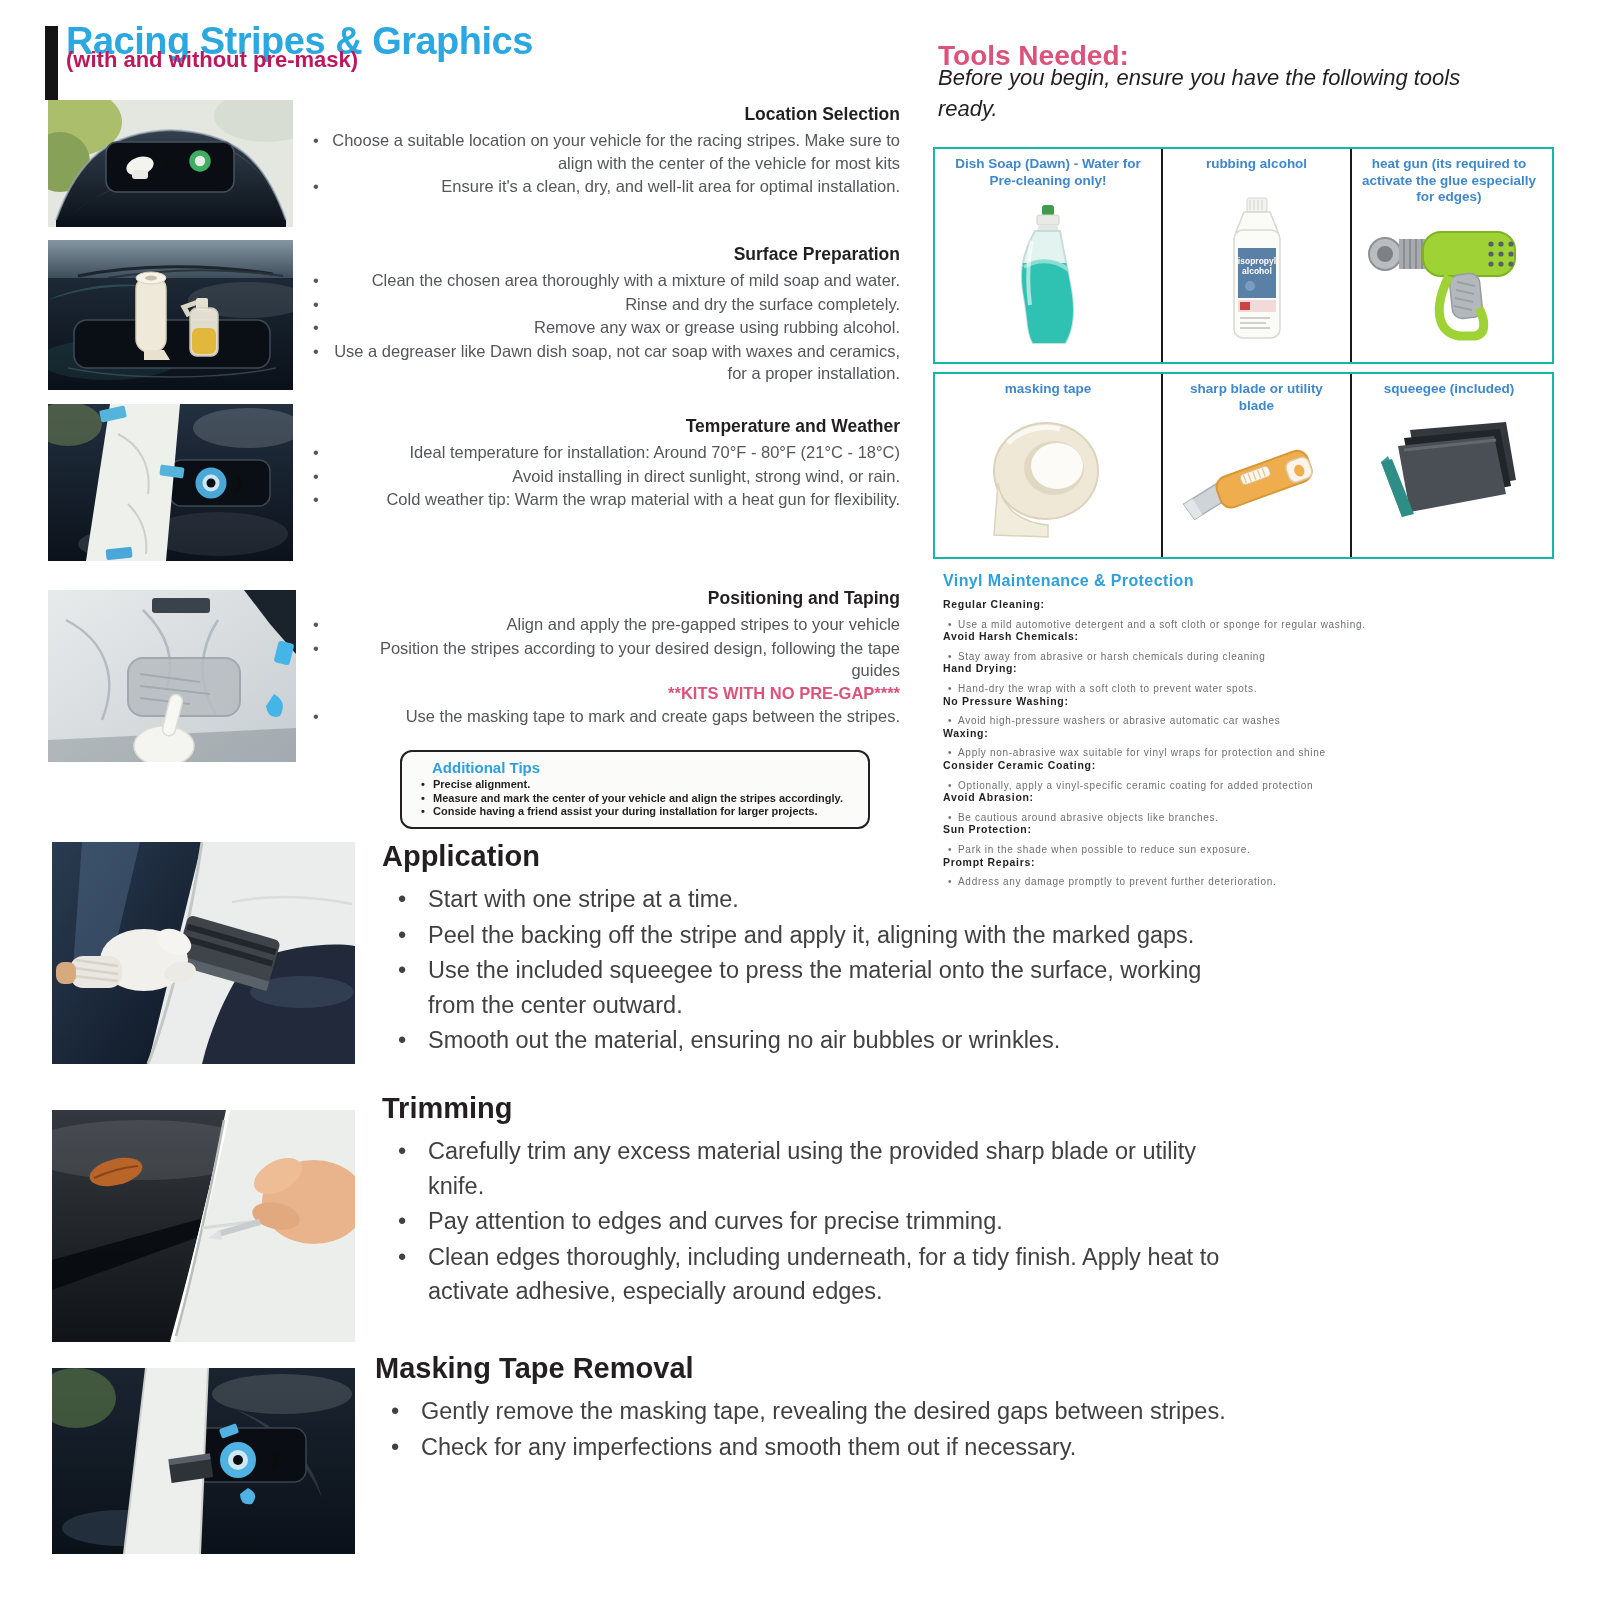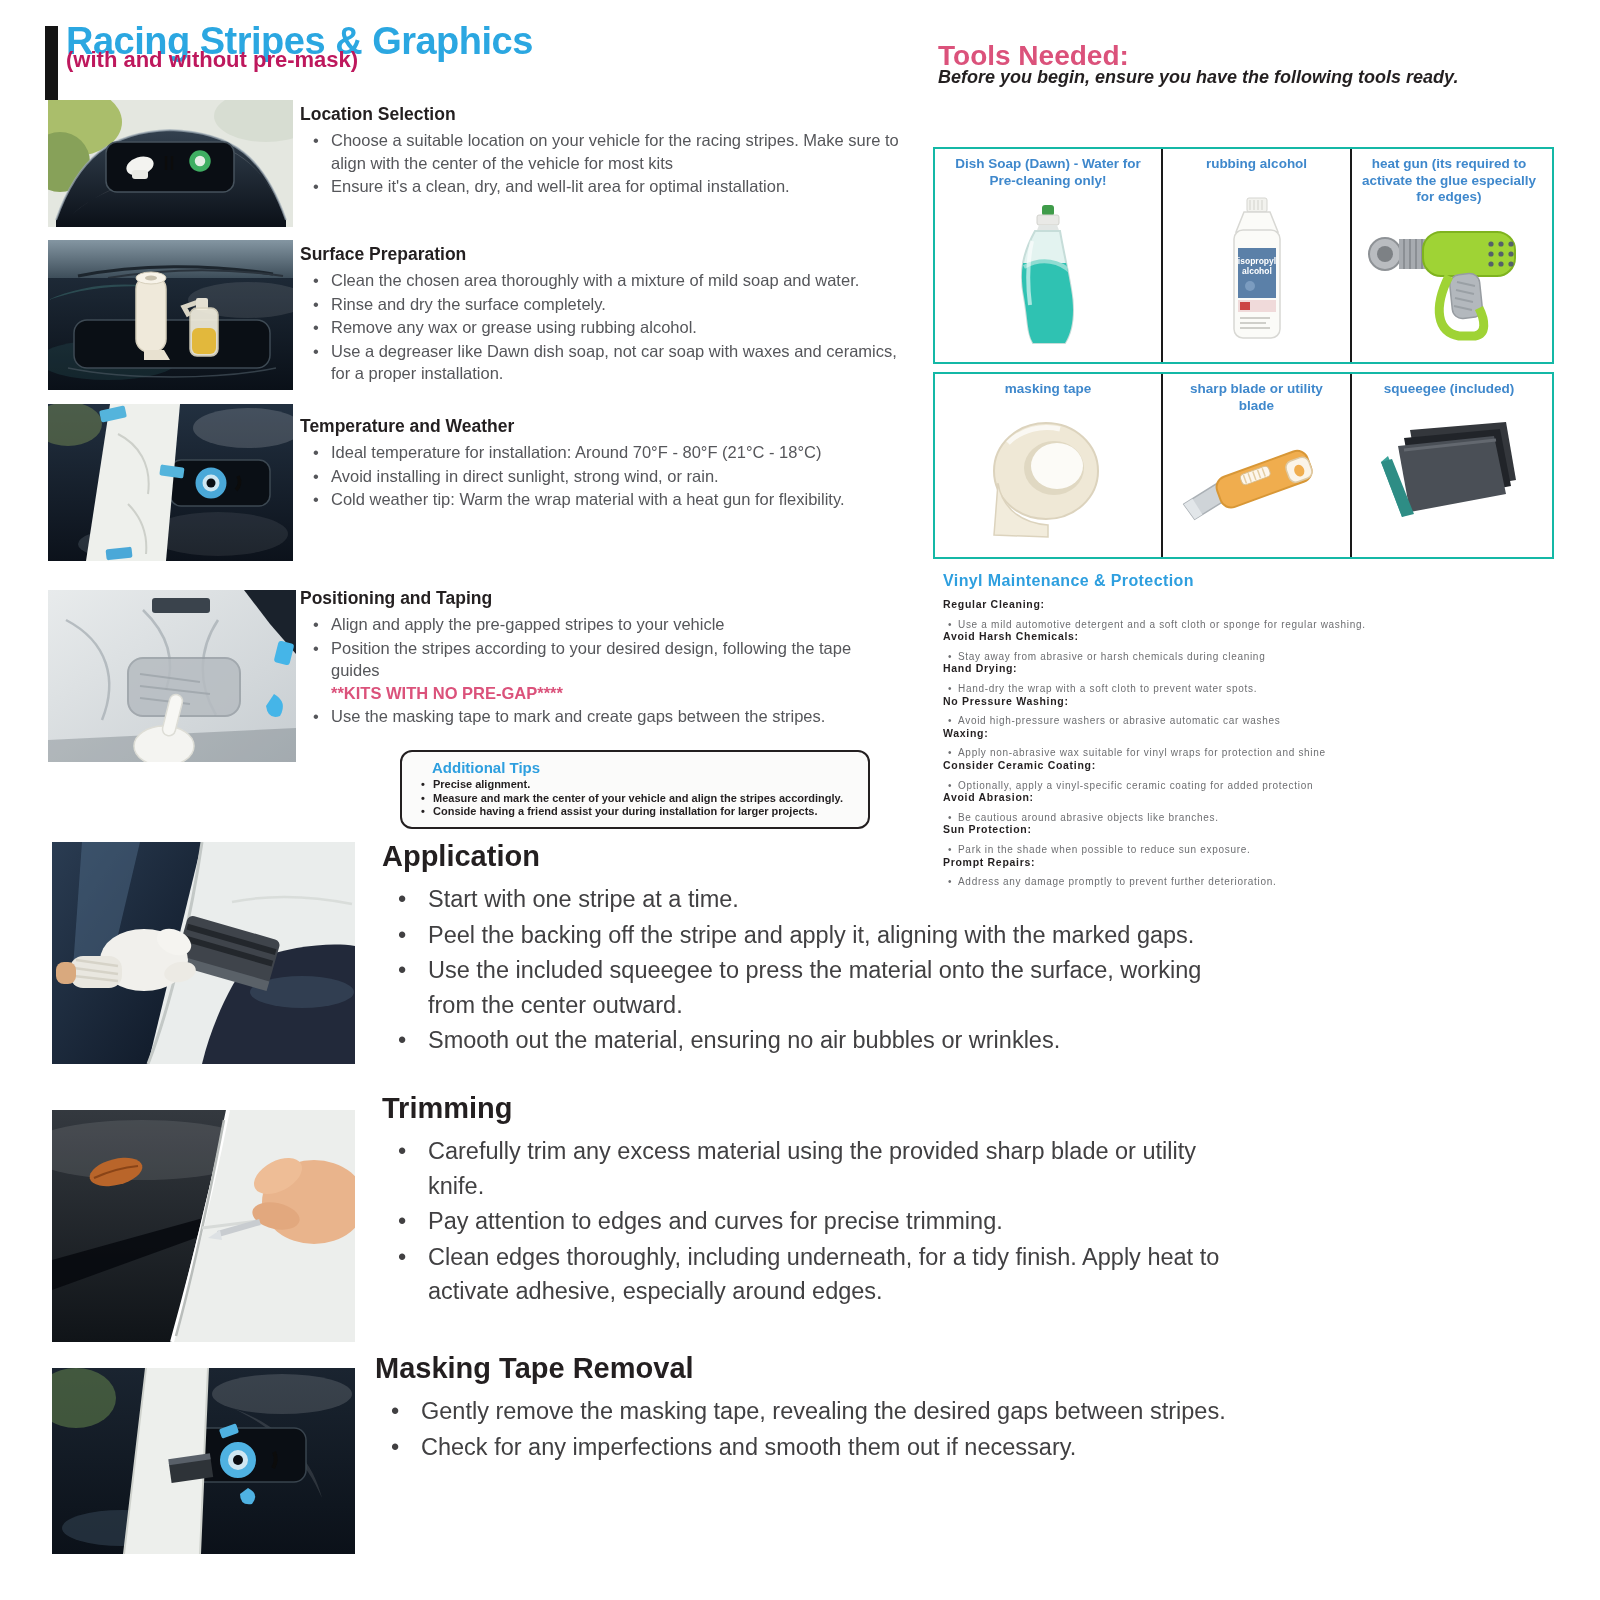--- a/index.html
+++ b/index.html
@@ -6,27 +6,27 @@
   .page{position:relative;width:1600px;height:1600px;background:#fff;overflow:hidden;
         font-family:"Liberation Sans",sans-serif;color:#231F20;}
   .abs{position:absolute;}
 
   
   .black-bar{left:45px;top:26px;width:13px;height:74px;background:#141414;}
   .title{left:66px;top:20px;font-size:38px;font-weight:bold;color:#2BA7E1;letter-spacing:-0.5px;}
   .subtitle{left:66px;top:47px;font-size:22px;font-weight:bold;color:#be185d;}
 
   .tools-heading{left:938px;top:40px;font-size:28px;font-weight:bold;color:#DB527B;}
-  .tools-intro{left:938px;top:62px;width:545px;font-size:18px;font-weight:bold;font-style:italic;
+  .tools-intro{left:938px;top:62px;width:545px;font-size:22px;font-weight:normal;font-style:italic;
                color:#231F20;line-height:31px;}
 
   
   .photo{overflow:hidden;background:#dfe3e6;}
   .photo svg{display:block;width:100%;height:100%;}
-  .step-text{width:600px;}
+  .step-text{width:600px;text-align:right;}
   .step-heading{font-size:17.5px;font-weight:bold;color:#231F20;margin:0 0 4px 0;}
   ul{list-style:none;margin:0;padding:0;}
   .step-bullets{margin-left:10px;}
   .step-bullets li{position:relative;font-size:16.5px;line-height:22.5px;color:#55565A;
                    padding-left:21px;margin-bottom:1px;}
   .step-bullets li::before{content:"•";position:absolute;left:3px;color:#55565A;}
   .pink-note{display:block;color:#DB527B;font-weight:bold;}
 
   
   .tips-box{left:400px;top:750px;width:470px;border:2px solid #231F20;border-radius:12px;

